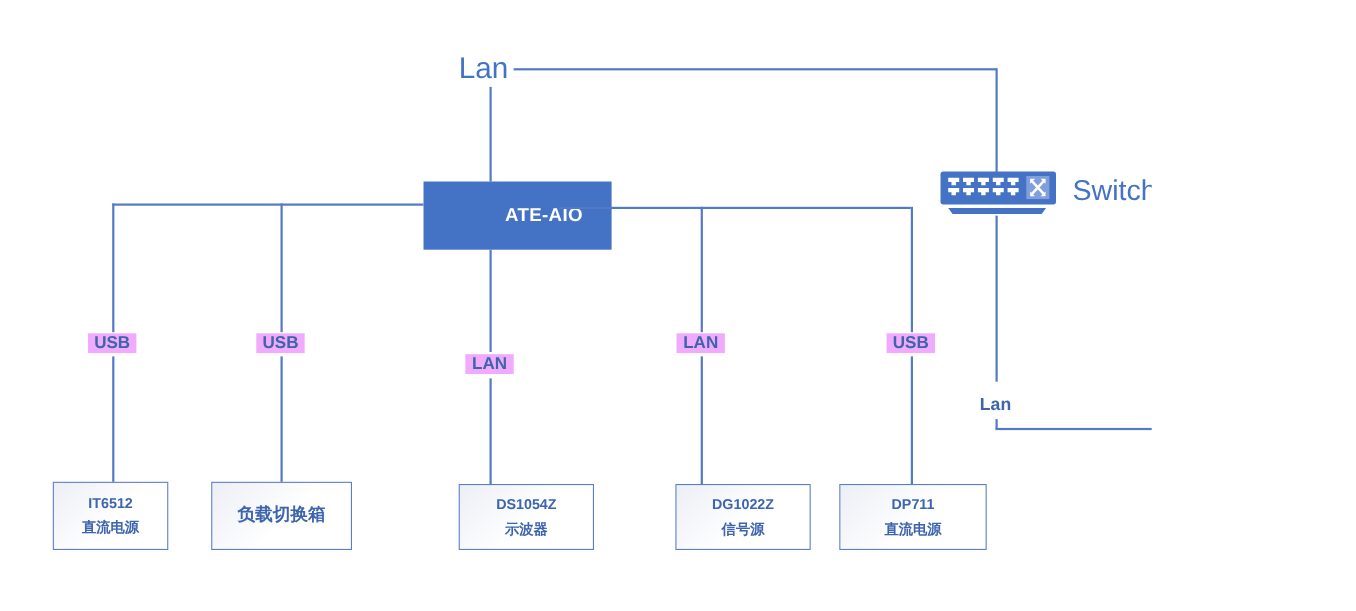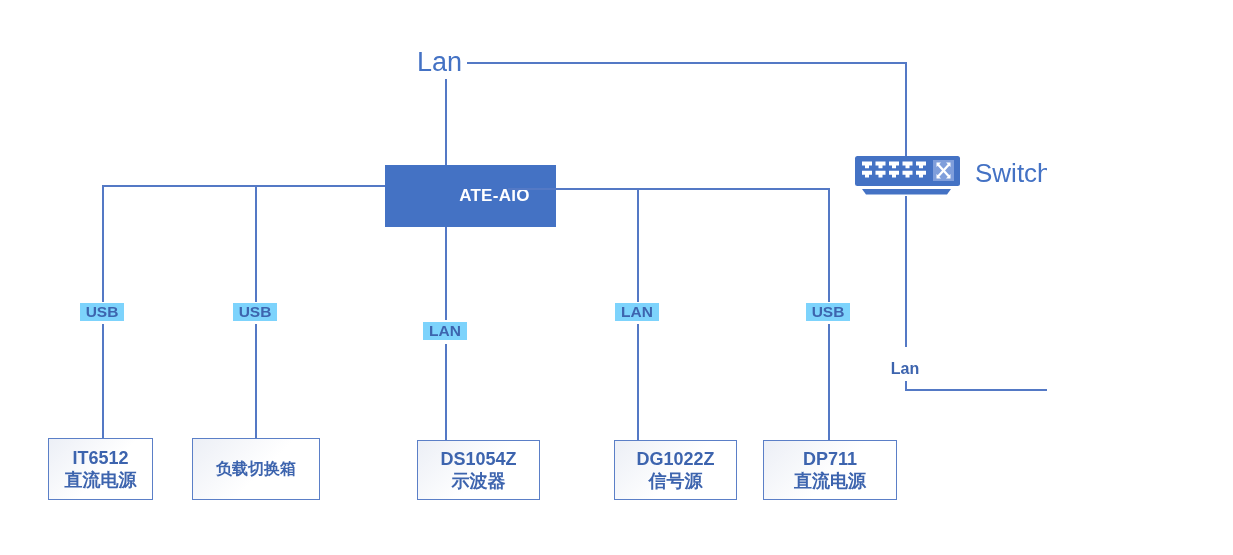--- a/index.html
+++ b/index.html
@@ -11,37 +11,37 @@
   html,body{margin:0;padding:0;background:#fff;}
   body{font-family:"Liberation Sans", sans-serif;}
   #canvas{
     position:relative;width:1047px;height:555px;background:#ffffff;overflow:hidden;
   }
   .hline{position:absolute;height:1.6px;background:var(--line);}
   .vline{position:absolute;width:1.6px;background:var(--line);}
   .conn-lbl{
     position:absolute;width:44px;text-align:center;
     color:var(--box-text);font-size:15.5px;font-weight:600;line-height:18px;
-    background:#7dd3fc;
+    background:#f0abfc;
   }
   .big-lbl{
     position:absolute;color:var(--primary);font-weight:600;
   }
   .hub-box{
     position:absolute;left:385px;top:165px;width:123px;height:62px;
     background:var(--primary);
     display:flex;align-items:center;justify-content:center;
     color:#fff;font-size:17px;font-weight:700;letter-spacing:.3px;padding-left:48px;
   }
   .dev-box{
     position:absolute;height:60px;
     background:linear-gradient(135deg,#eceff6 0%,#ffffff 55%);
     border:1.6px solid var(--box-border);
     display:flex;flex-direction:column;align-items:center;justify-content:center;
-    color:var(--box-text);font-size:18px;font-weight:600;line-height:22px;
+    color:var(--box-text);font-size:13px;font-weight:600;line-height:22px;
     text-align:center;box-sizing:border-box;
   }
   .icon{position:absolute;}
 </style>
 </head>
 <body>
 
 <div id="canvas">
 
   <div class="big-lbl" style="left:417px;top:47px;font-size:27px;font-weight:500;">Lan</div>

